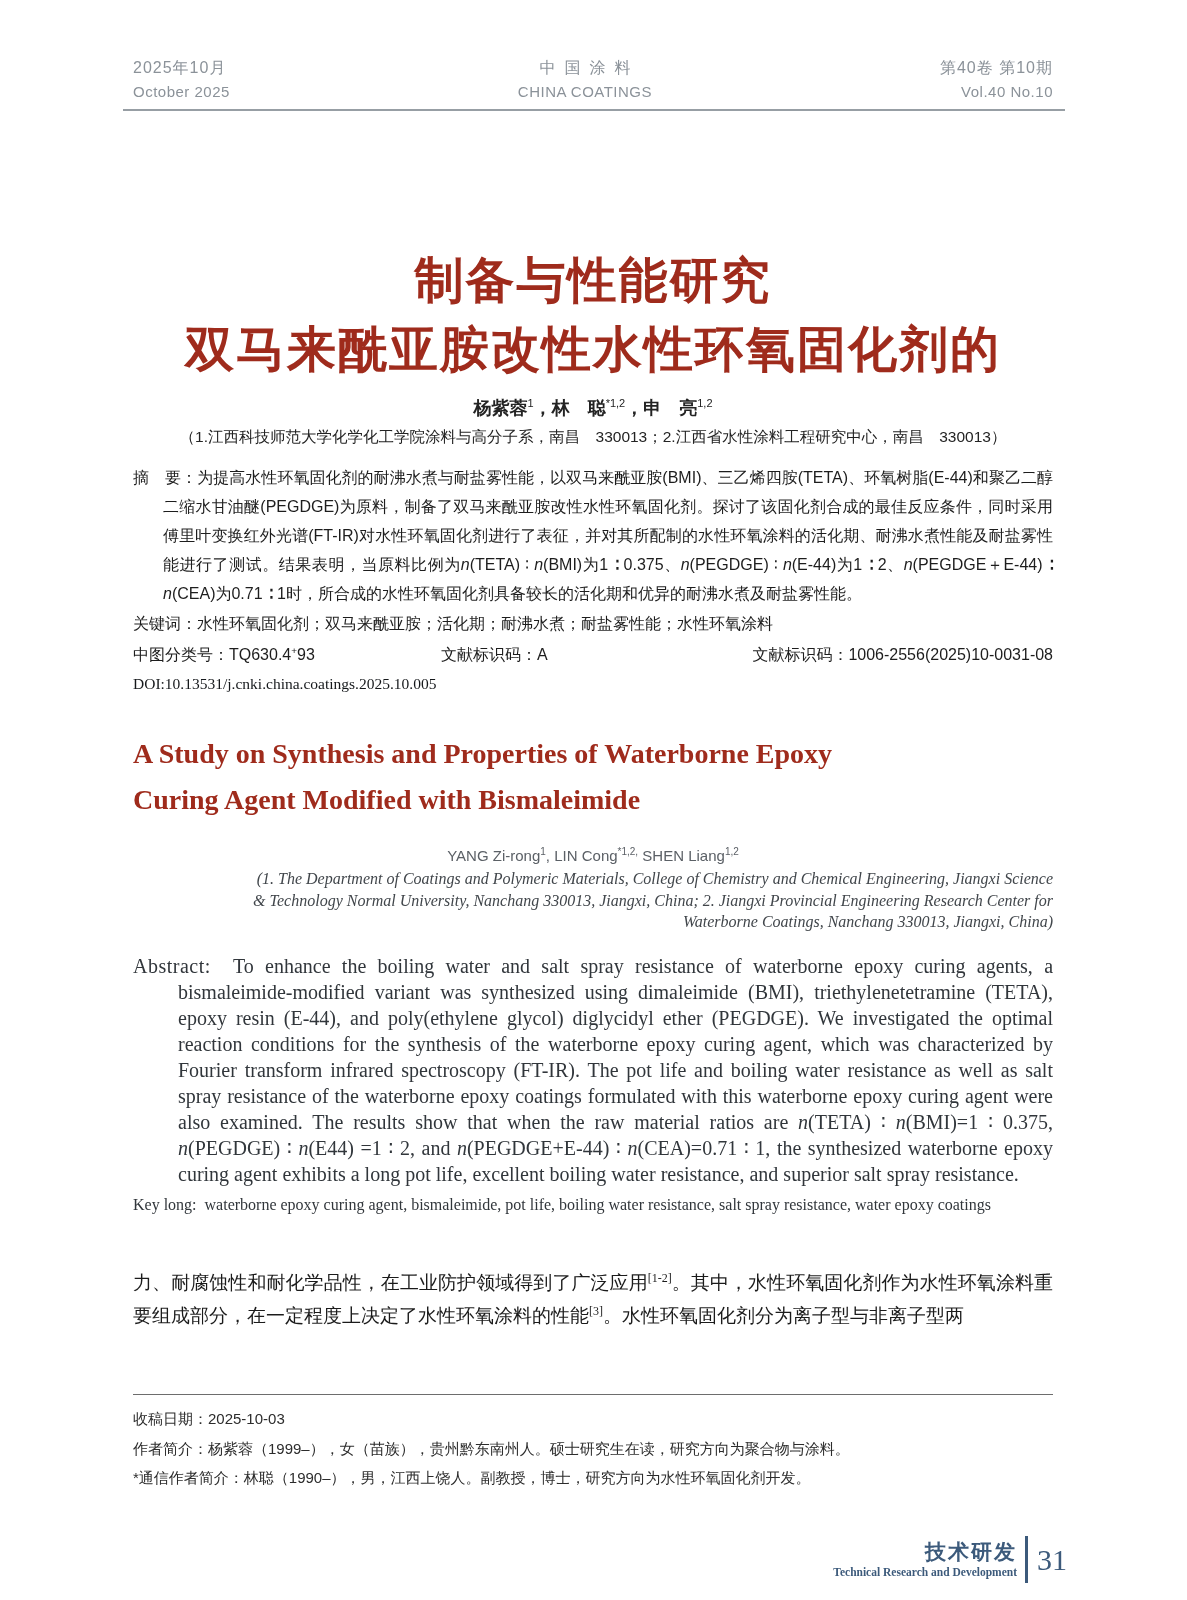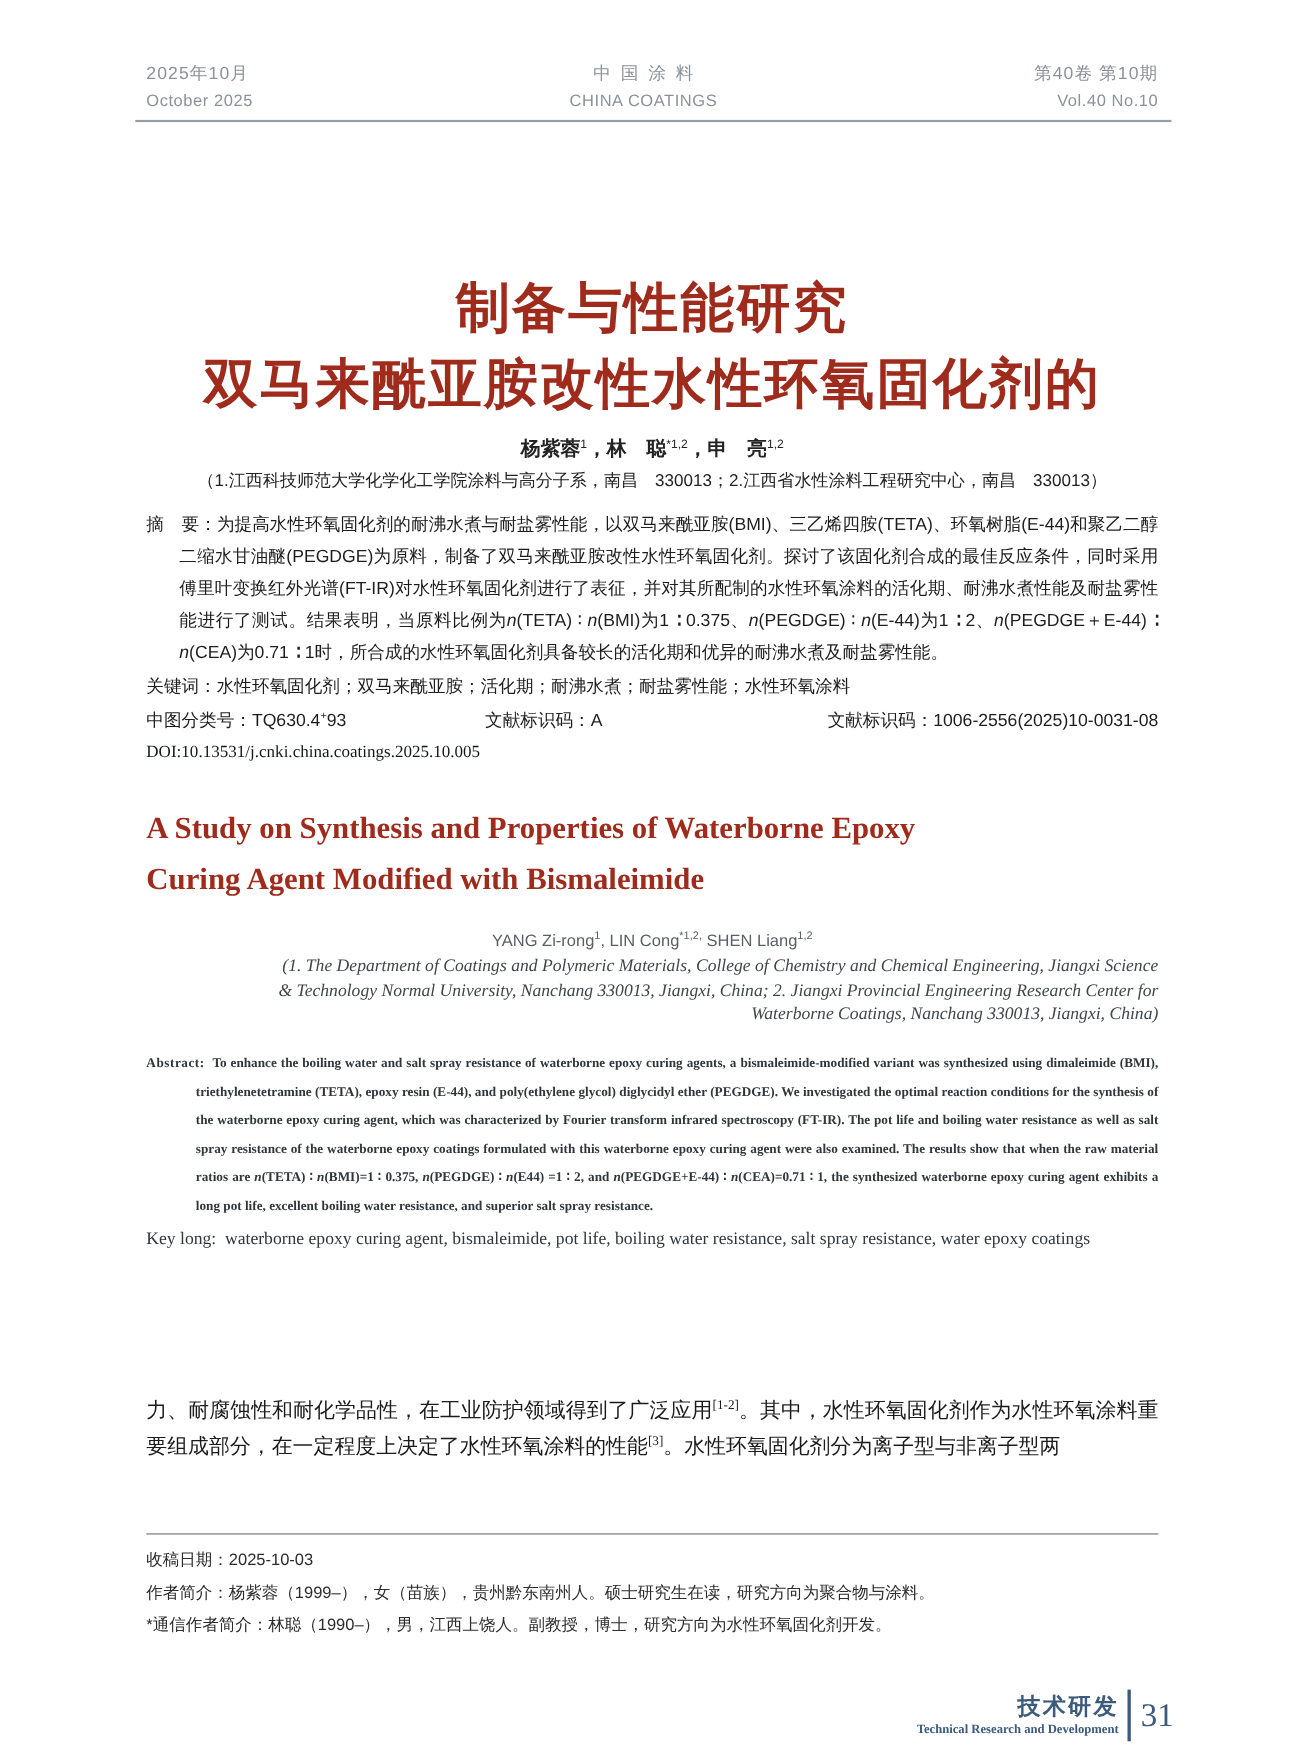--- a/index.html
+++ b/index.html
@@ -47,22 +47,22 @@
   .doi{margin-top:9px;font-family:"Liberation Serif",serif;font-size:15.5px;color:#15181b;}
 
   
   .title-en{margin:38px 0 0 0;text-align:left;color:var(--accent-red,#9f2b1c);
     font-family:"Liberation Serif",serif;font-weight:700;font-size:28px;line-height:46px;}
   .title-en .tl{display:block;}
   .authors-en{margin-top:24px;text-align:center;font-size:15px;color:#5b6066;}
   .authors-en sup{font-size:10px;}
   .affil-en{margin-top:4px;text-align:right;font-family:"Liberation Serif",serif;
     font-style:italic;font-size:16px;line-height:21.5px;color:#41464b;}
-  .abs-en{margin-top:20px;font-family:"Liberation Serif",serif;font-size:12px;
-    line-height:26px;text-align:justify;color:#31363b;padding-left:45px;text-indent:-45px;font-weight:bold;}
+  .abs-en{margin-top:20px;font-family:"Liberation Serif",serif;font-size:20px;
+    line-height:26px;text-align:justify;color:#31363b;padding-left:45px;text-indent:-45px;}
   .abs-en .abs-label{letter-spacing:0.5px;}
   .kw-en{margin-top:9px;font-family:"Liberation Serif",serif;font-size:16px;
     color:#31363b;padding-left:45px;text-indent:-45px;}
 
   
   .body-section{position:absolute;left:133px;right:134px;top:1252px;height:141px;
     overflow:hidden;display:flex;gap:24px;}
   .col{flex:1;min-width:0;}
   .sec-h{margin:0;color:var(--accent-red,#9f2b1c);font-size:22px;font-weight:700;line-height:32px;}
   .sec-num{margin-right:20px;}

